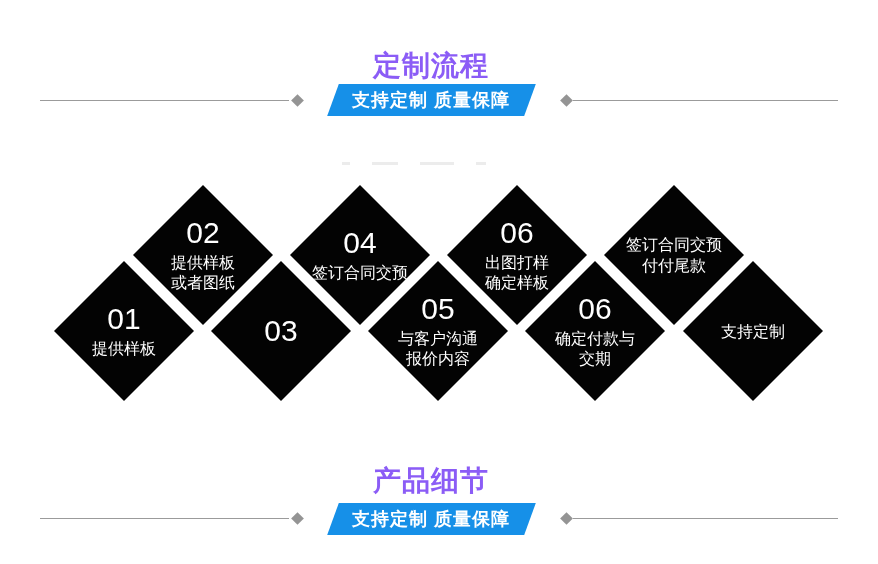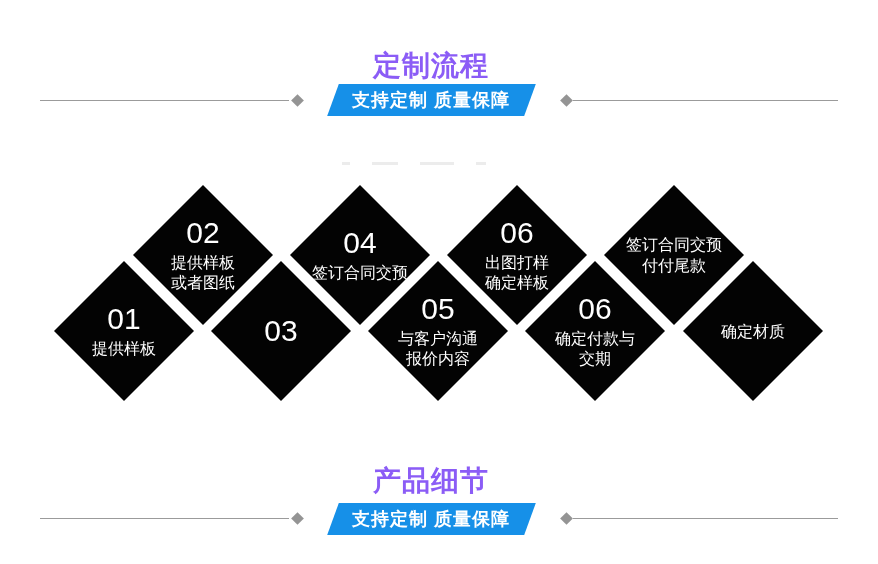--- a/index.html
+++ b/index.html
@@ -198,21 +198,21 @@
   <div class="step pos-8">
     <div class="sq"></div>
     <div class="txt">
       <div class="lbl">签订合同交预
 付付尾款</div>
     </div>
   </div>
   <div class="step pos-9">
     <div class="sq"></div>
     <div class="txt">
-      <div class="lbl">确定材质</div>
+      <div class="lbl">支持定制</div>
     </div>
   </div>
 
   <div class="section-title title-bottom">产品细节</div>
 
   <div class="rule rule-bl"></div>
   <div class="rule-dot dot-bl"></div>
   <div class="banner banner-bottom">
     <span>支持定制 质量保障</span>
   </div>

